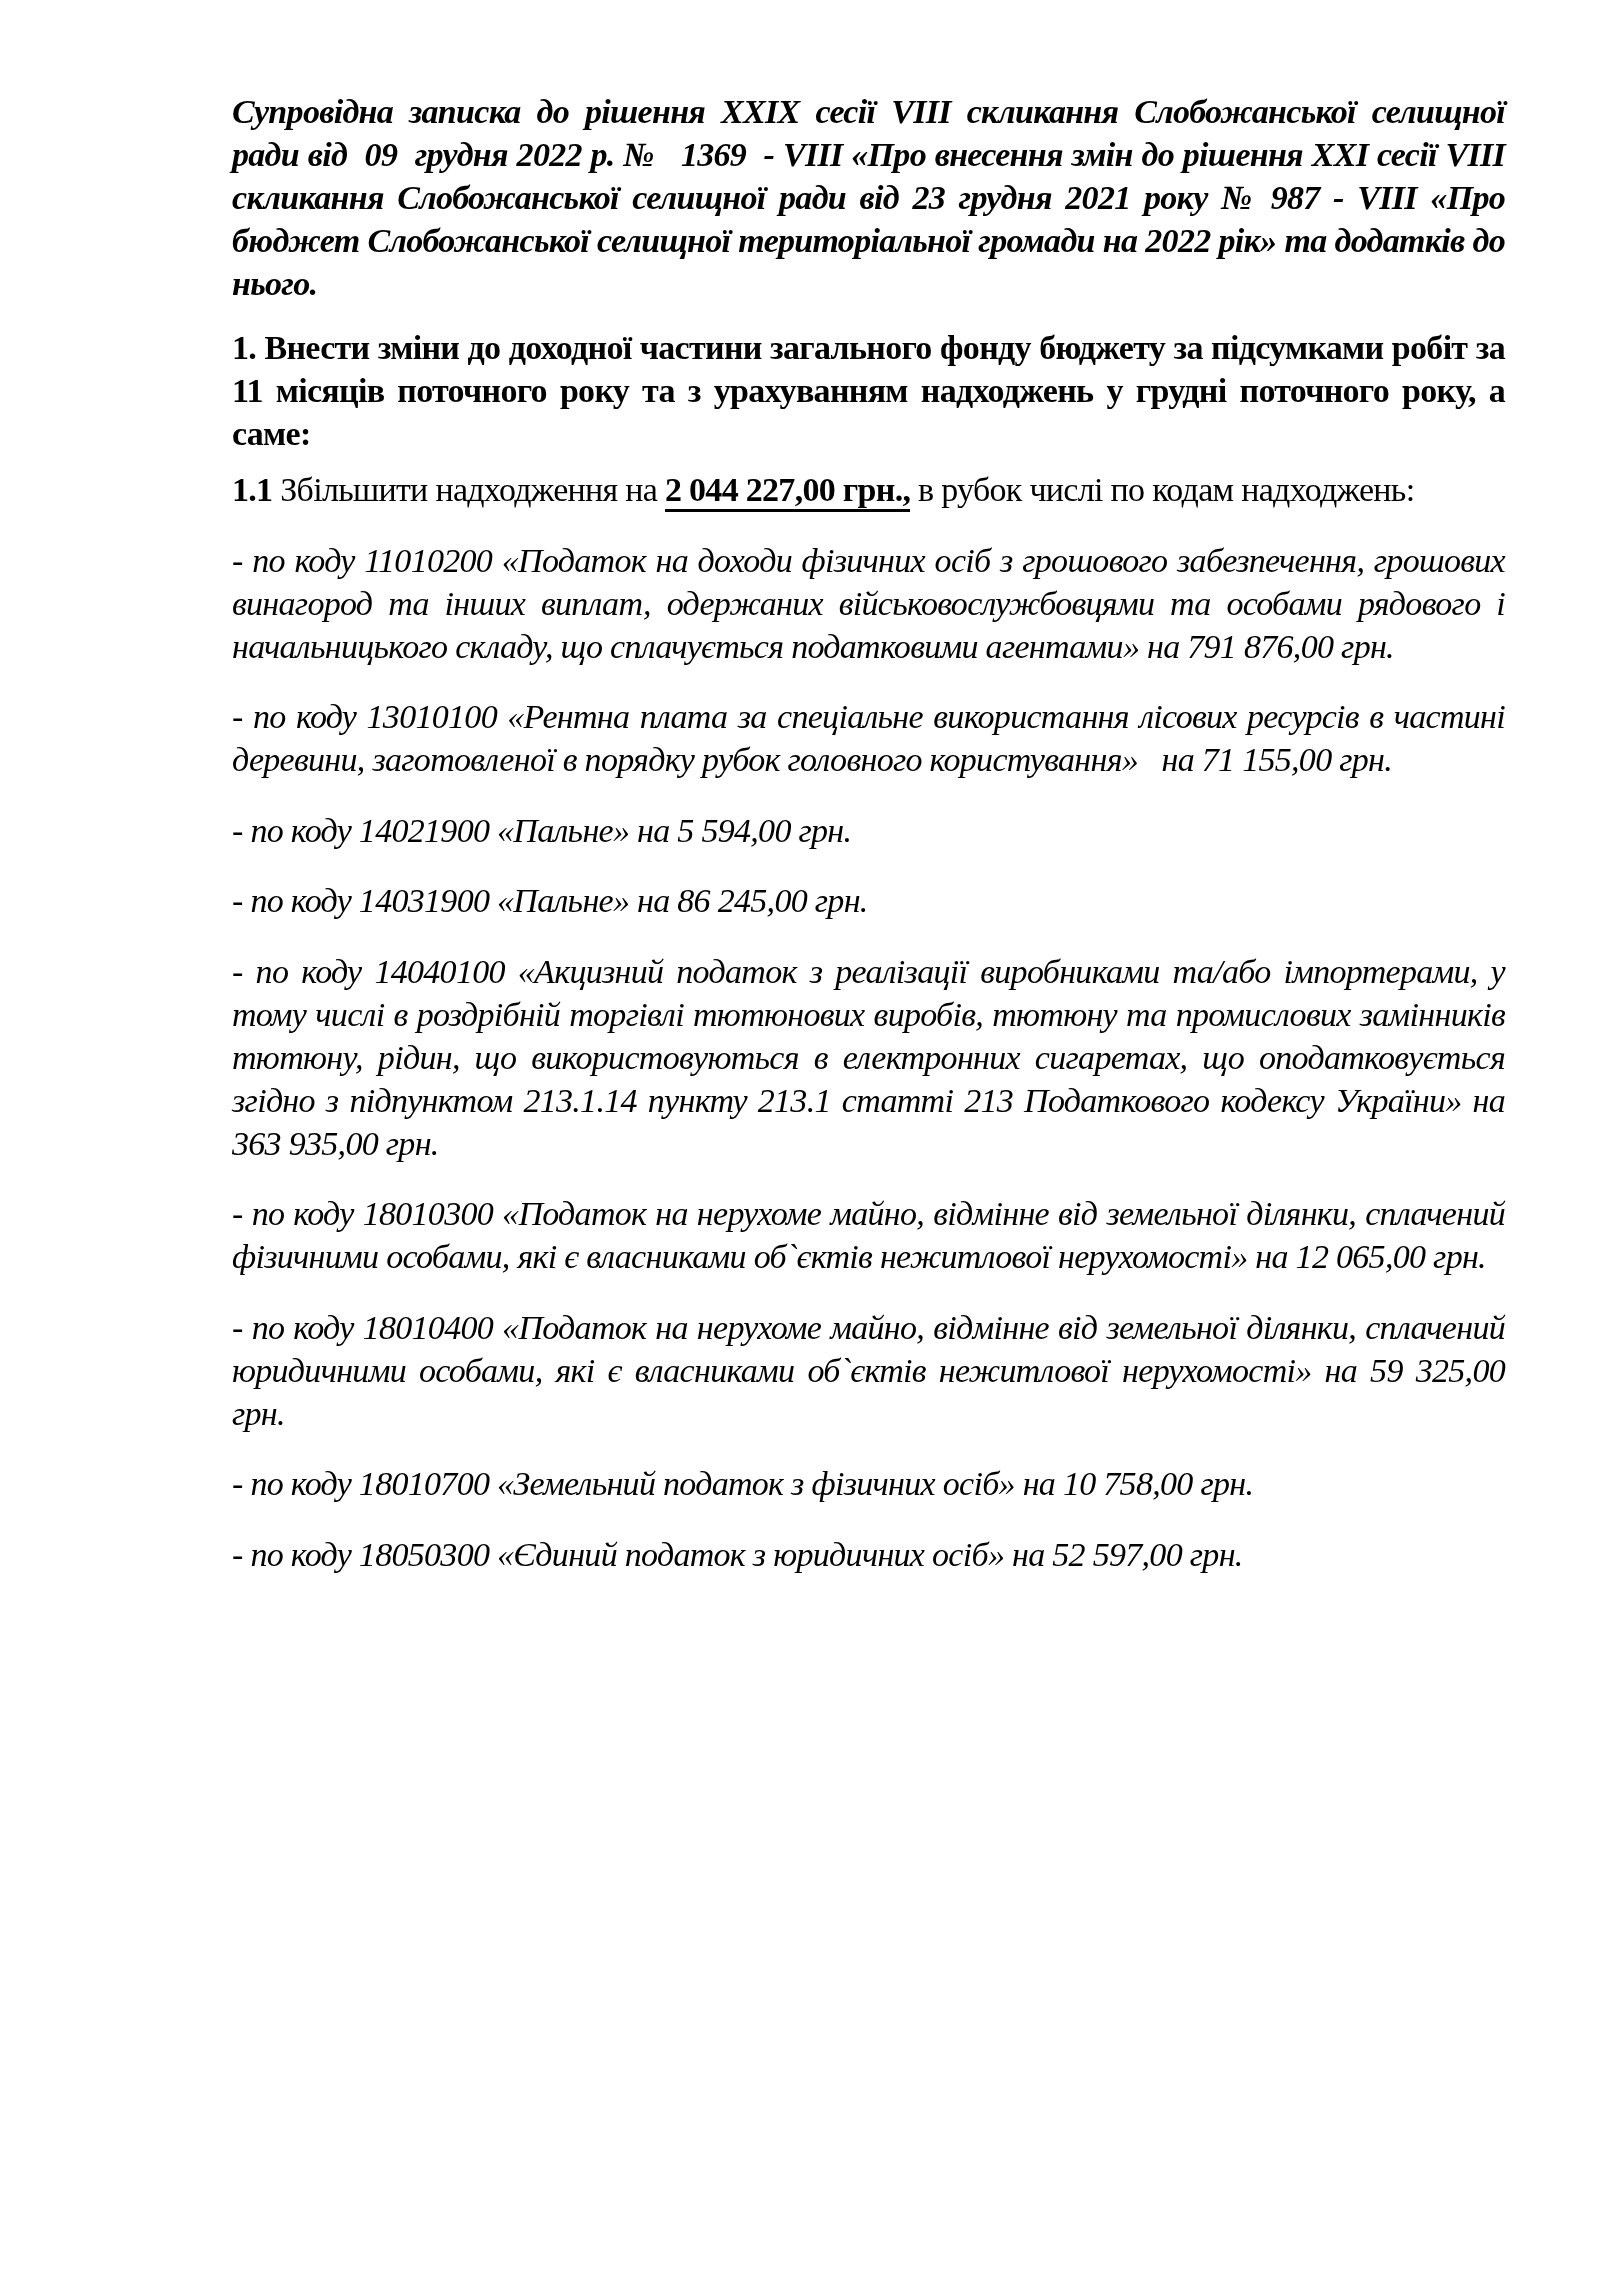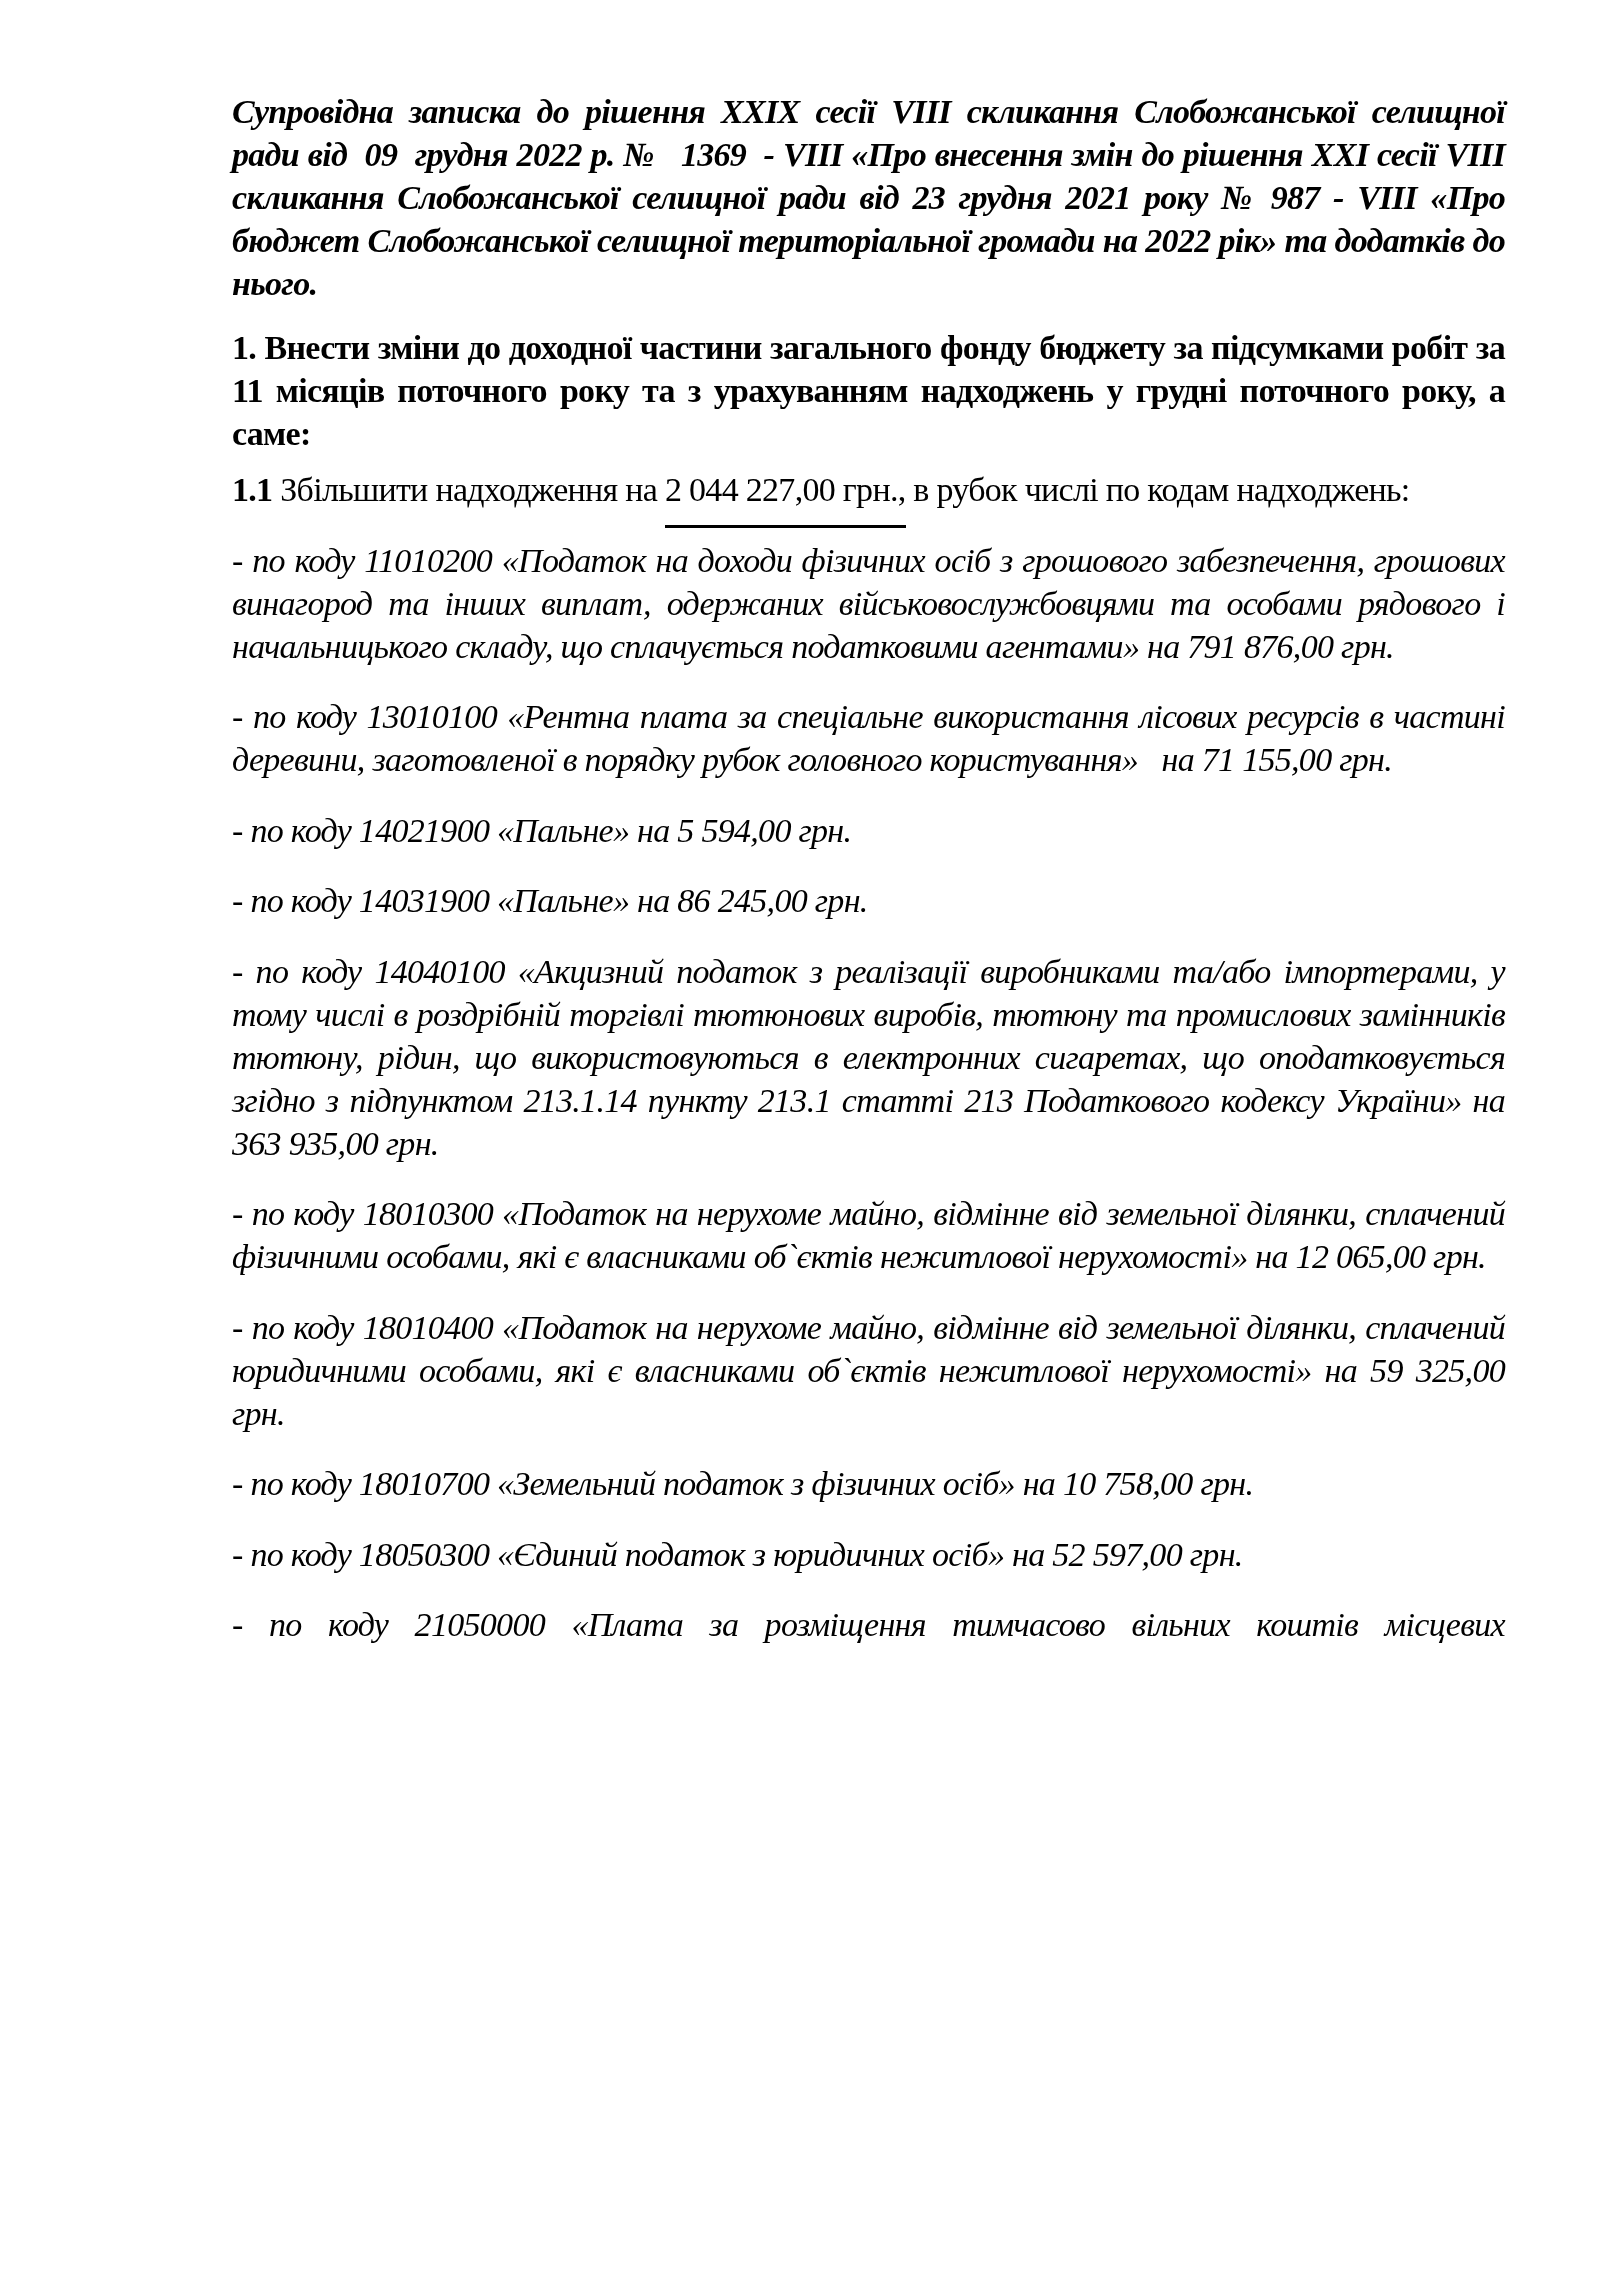--- a/index.html
+++ b/index.html
@@ -37,24 +37,24 @@
     font-weight: bold;
     margin-bottom: 13px;
   }
   .sec11 {
     margin-bottom: 27.5px;
   }
   .sec11 .num {
     font-weight: bold;
   }
   .amount-underline {
-    font-weight: normal;
+    font-weight: bold;
     text-decoration: none;
     border-bottom: 3.9px solid #000;
-    padding-bottom: 17px;
+    padding-bottom: 1px;
   }
   .item {
     margin-bottom: 27.5px;
     font-style: italic;
   }
   .stretch {
     text-align-last: justify;
     margin-bottom: 0;
   }
 </style>
@@ -71,16 +71,15 @@
 
   <p class="item">- по коду 11010200 «Податок на доходи фізичних осіб з грошового забезпечення, грошових винагород та інших виплат, одержаних військовослужбовцями та особами рядового і начальницького складу, що сплачується податковими агентами» на 791 876,00 грн.</p>
   <p class="item">- по коду 13010100 «Рентна плата за спеціальне використання лісових ресурсів в частині деревини, заготовленої в порядку рубок головного користування»&nbsp;&nbsp; на 71 155,00 грн.</p>
   <p class="item">- по коду 14021900 «Пальне» на 5 594,00 грн.</p>
   <p class="item">- по коду 14031900 «Пальне» на 86 245,00 грн.</p>
   <p class="item">- по коду 14040100 «Акцизний податок з реалізації виробниками та/або імпортерами, у тому числі в роздрібній торгівлі тютюнових виробів, тютюну та промислових замінників тютюну, рідин, що використовуються в електронних сигаретах, що оподатковується згідно з підпунктом 213.1.14 пункту 213.1 статті 213 Податкового кодексу України» на 363 935,00 грн.</p>
   <p class="item">- по коду 18010300 «Податок на нерухоме майно, відмінне від земельної ділянки, сплачений фізичними особами, які є власниками об`єктів нежитлової нерухомості» на 12 065,00 грн.</p>
   <p class="item">- по коду 18010400 «Податок на нерухоме майно, відмінне від земельної ділянки, сплачений юридичними особами, які є власниками об`єктів нежитлової нерухомості» на 59 325,00 грн.</p>
   <p class="item">- по коду 18010700 «Земельний податок з фізичних осіб» на 10 758,00 грн.</p>
   <p class="item">- по коду 18050300 «Єдиний податок з юридичних осіб» на 52 597,00 грн.</p>
-  <p class="item stretch">- по коду 21050000 «Плата за розміщення тимчасово вільних коштів місцевих</p>
 
 </div>
 
 
 </body></html>

